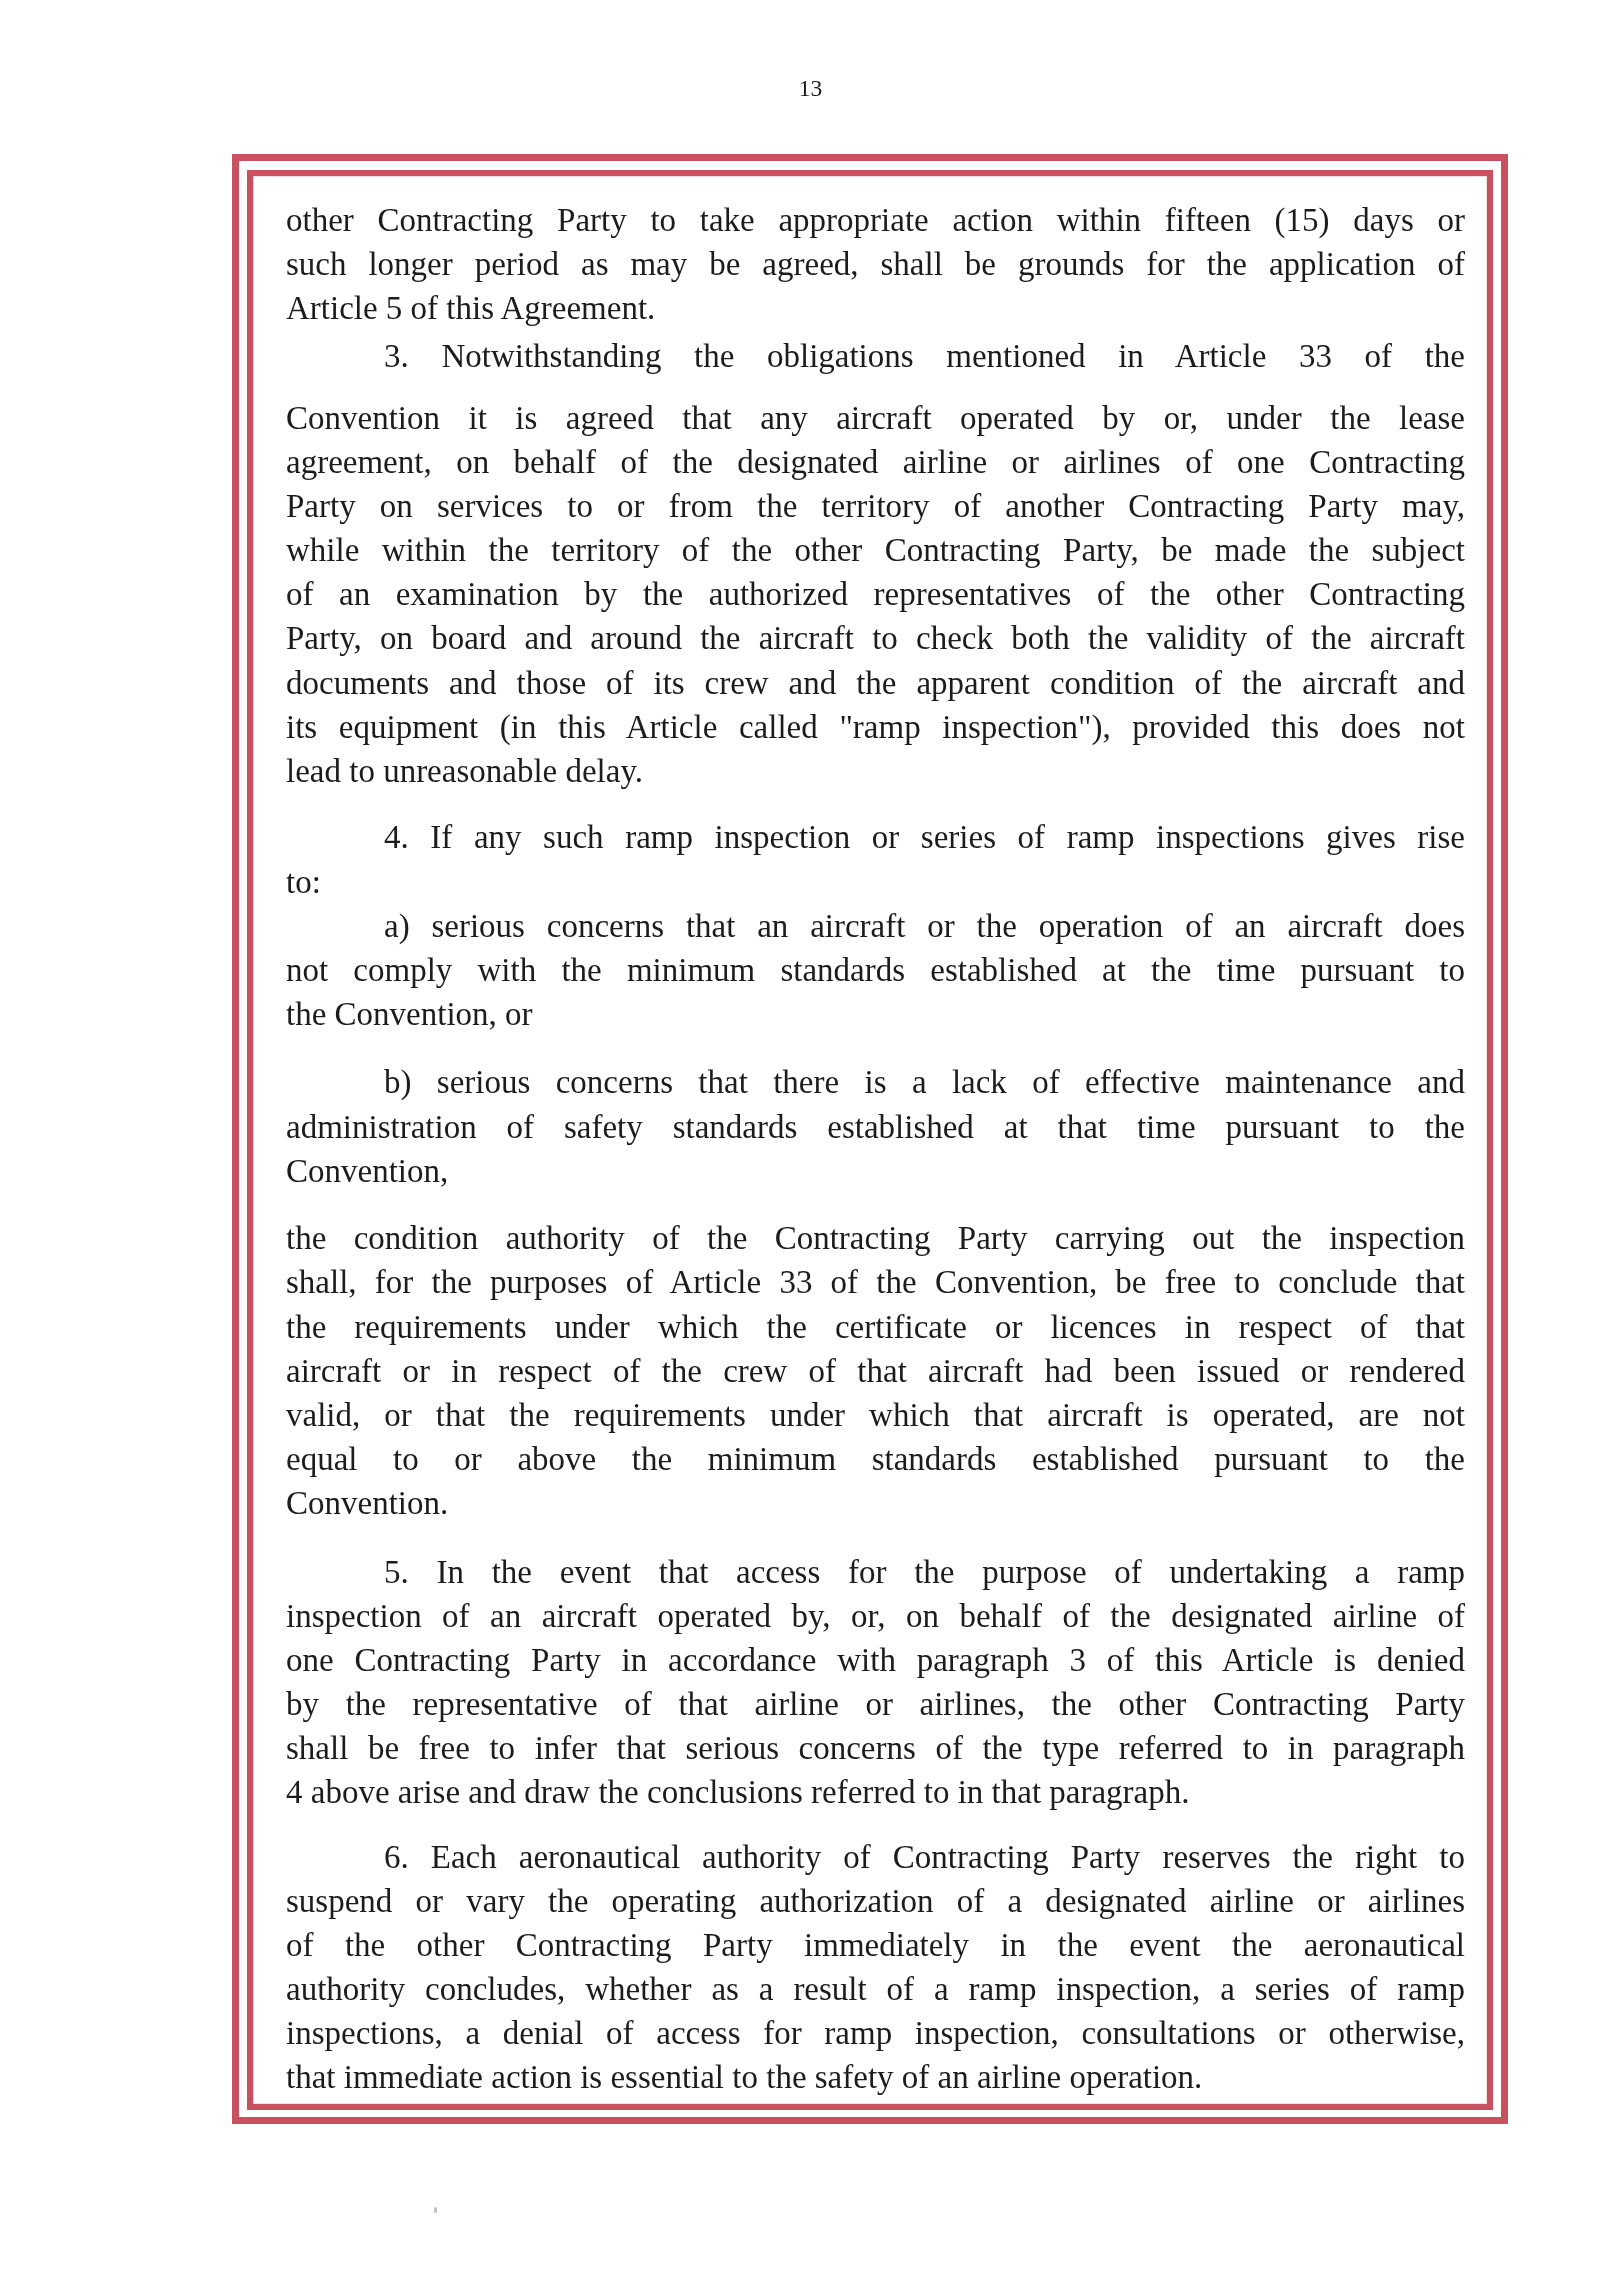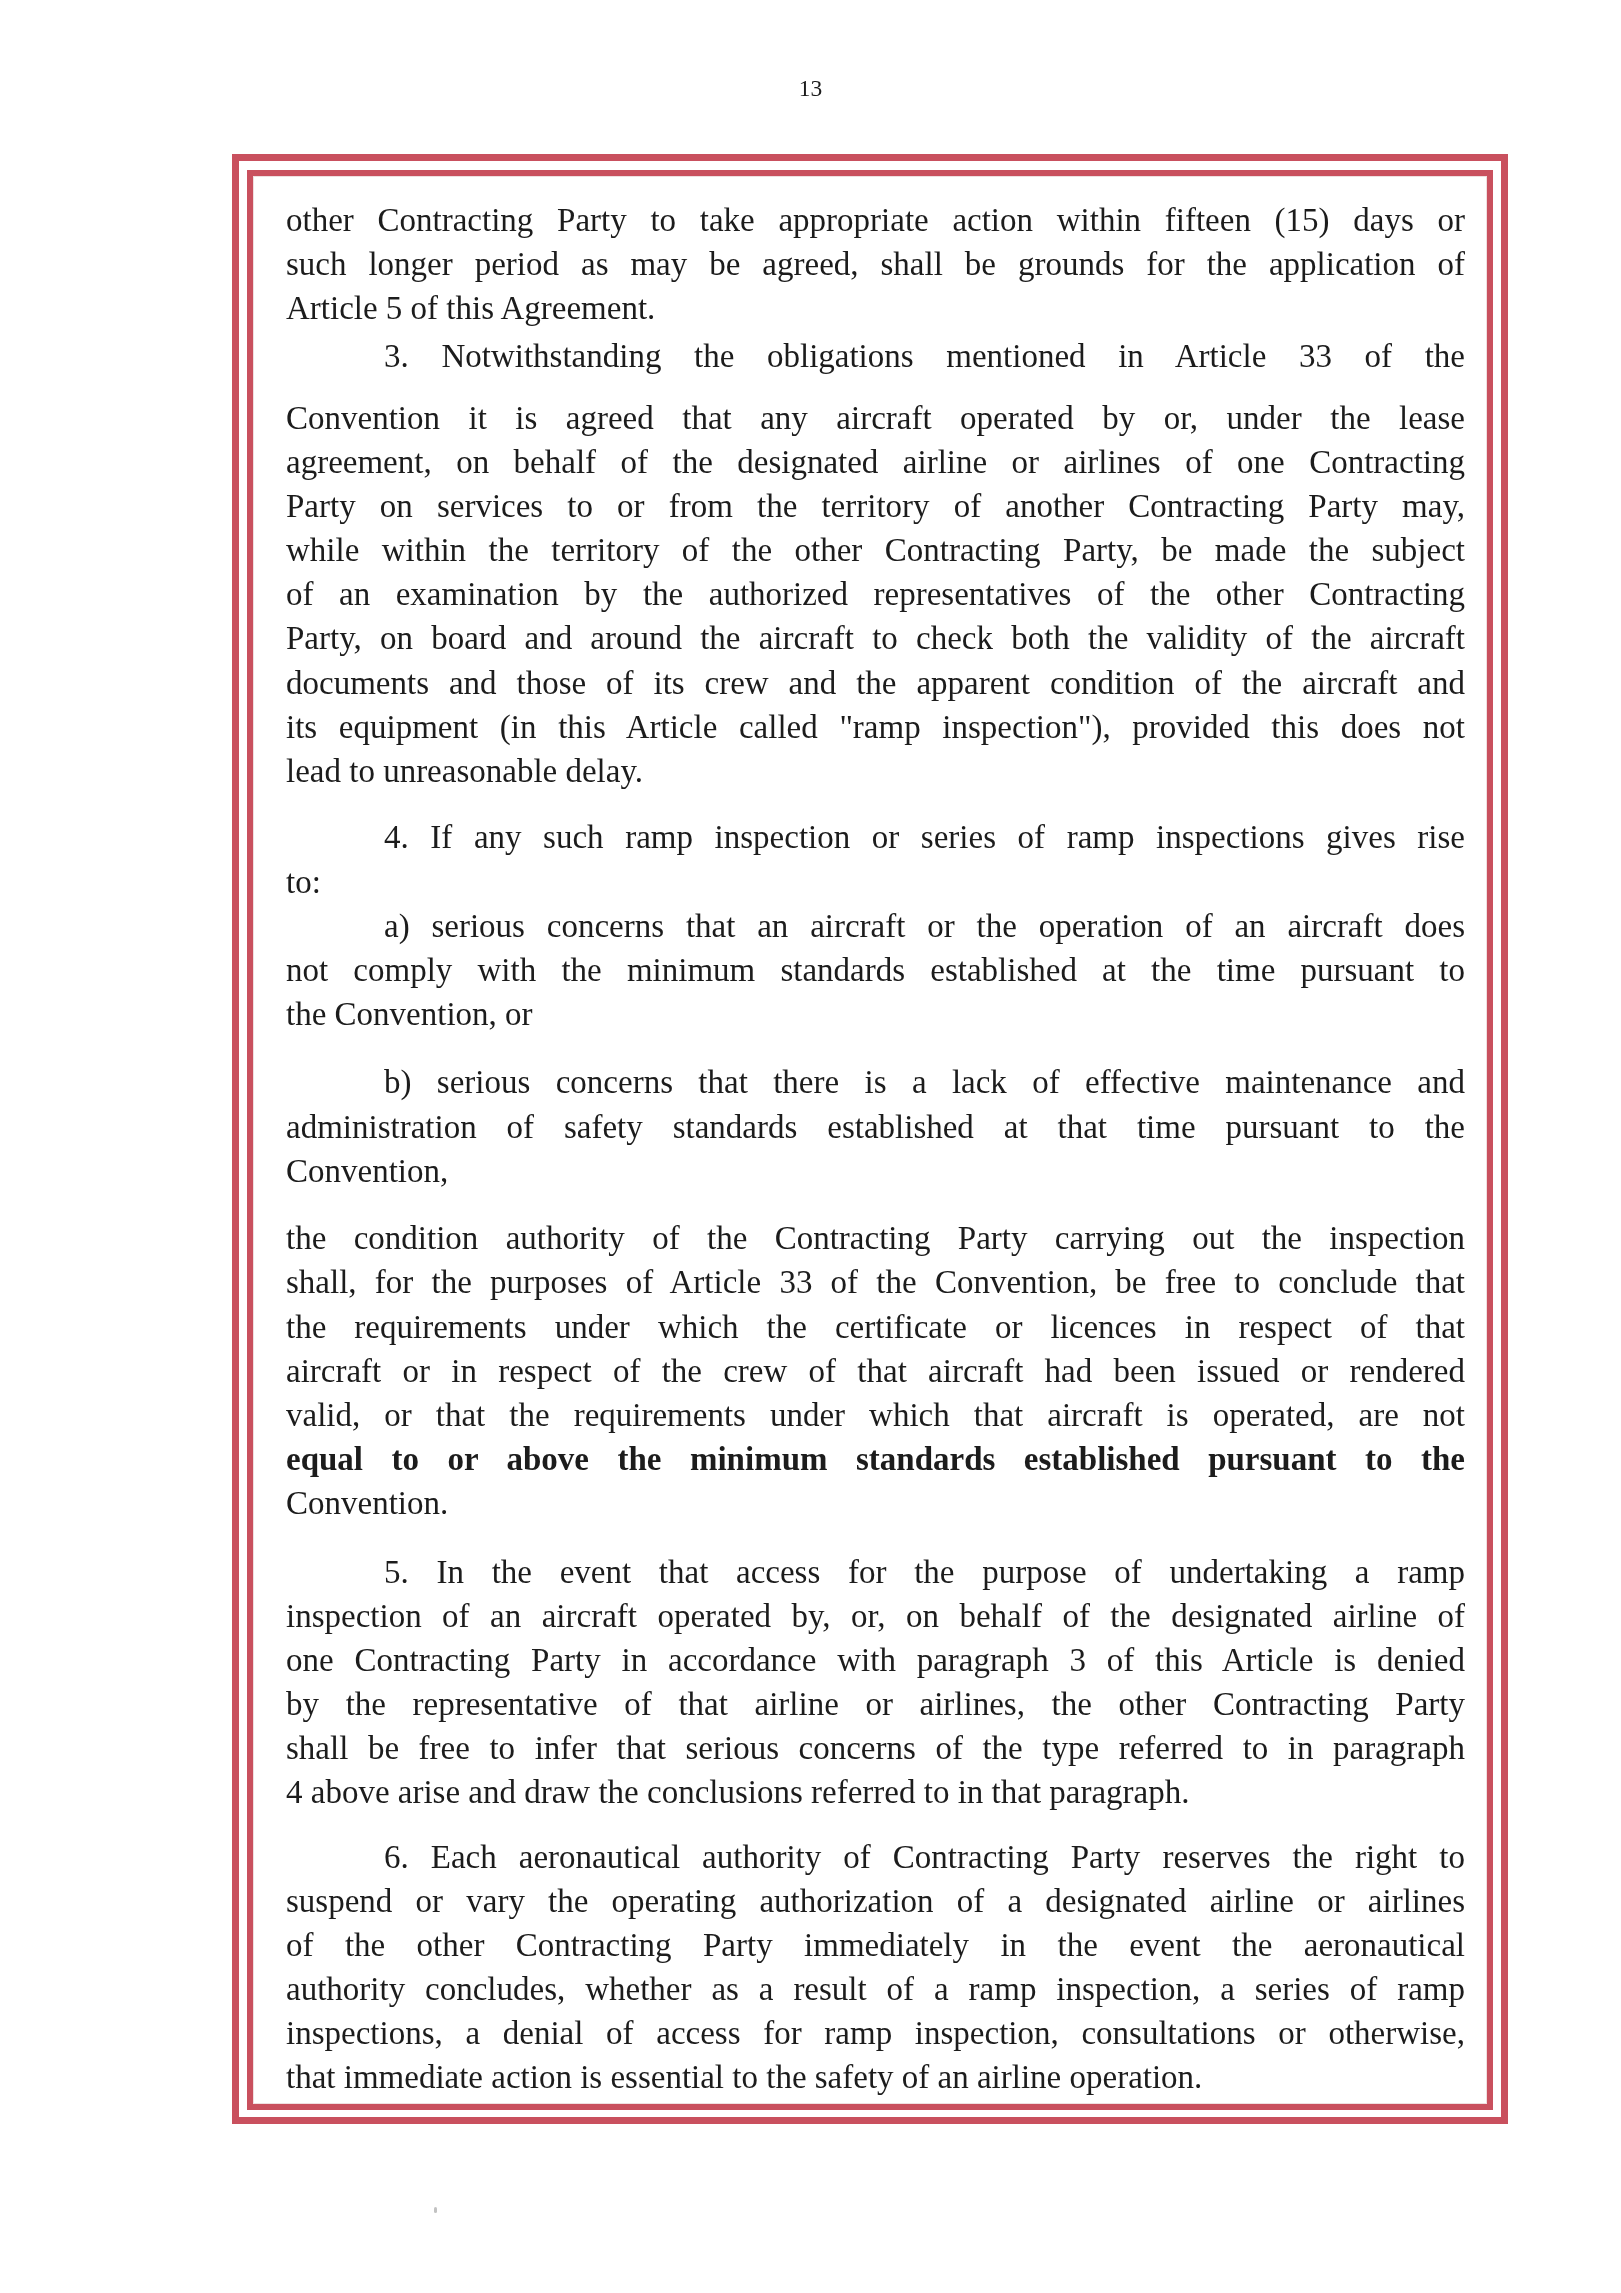--- a/index.html
+++ b/index.html
@@ -58,21 +58,21 @@
       <div class="line indent" style="top: 1063px;">b) serious concerns that there is a lack of effective maintenance and</div>
       <div class="line" style="top: 1108px;">administration of safety standards established at that time pursuant to the</div>
       <div class="line last" style="top: 1152px;">Convention,</div>
     </div>
     <div>
       <div class="line" style="top: 1219px;">the condition authority of the Contracting Party carrying out the inspection</div>
       <div class="line" style="top: 1263px;">shall, for the purposes of Article 33 of the Convention, be free to conclude that</div>
       <div class="line" style="top: 1308px;">the requirements under which the certificate or licences in respect of that</div>
       <div class="line" style="top: 1352px;">aircraft or in respect of the crew of that aircraft had been issued or rendered</div>
       <div class="line" style="top: 1396px;">valid, or that the requirements under which that aircraft is operated, are not</div>
-      <div class="line" style="top: 1440px; font-weight: bold;">equal to or above the minimum standards established pursuant to the</div>
+      <div class="line" style="top: 1440px;">equal to or above the minimum standards established pursuant to the</div>
       <div class="line last" style="top: 1484px;">Convention.</div>
     </div>
     <div>
       <div class="line indent" style="top: 1553px;">5. In the event that access for the purpose of undertaking a ramp</div>
       <div class="line" style="top: 1597px;">inspection of an aircraft operated by, or, on behalf of the designated airline of</div>
       <div class="line" style="top: 1641px;">one Contracting Party in accordance with paragraph 3 of this Article is denied</div>
       <div class="line" style="top: 1685px;">by the representative of that airline or airlines, the other Contracting Party</div>
       <div class="line" style="top: 1729px;">shall be free to infer that serious concerns of the type referred to in paragraph</div>
       <div class="line last" style="top: 1773px;">4 above arise and draw the conclusions referred to in that paragraph.</div>
     </div>

